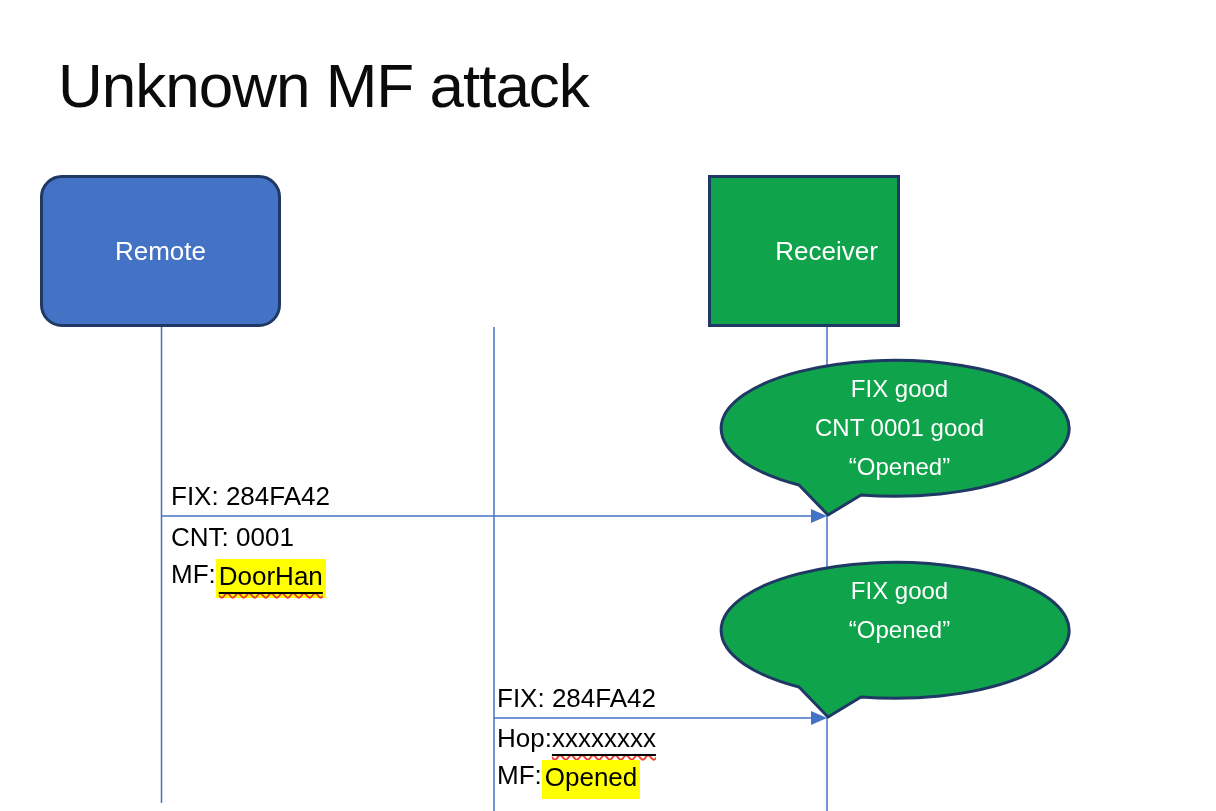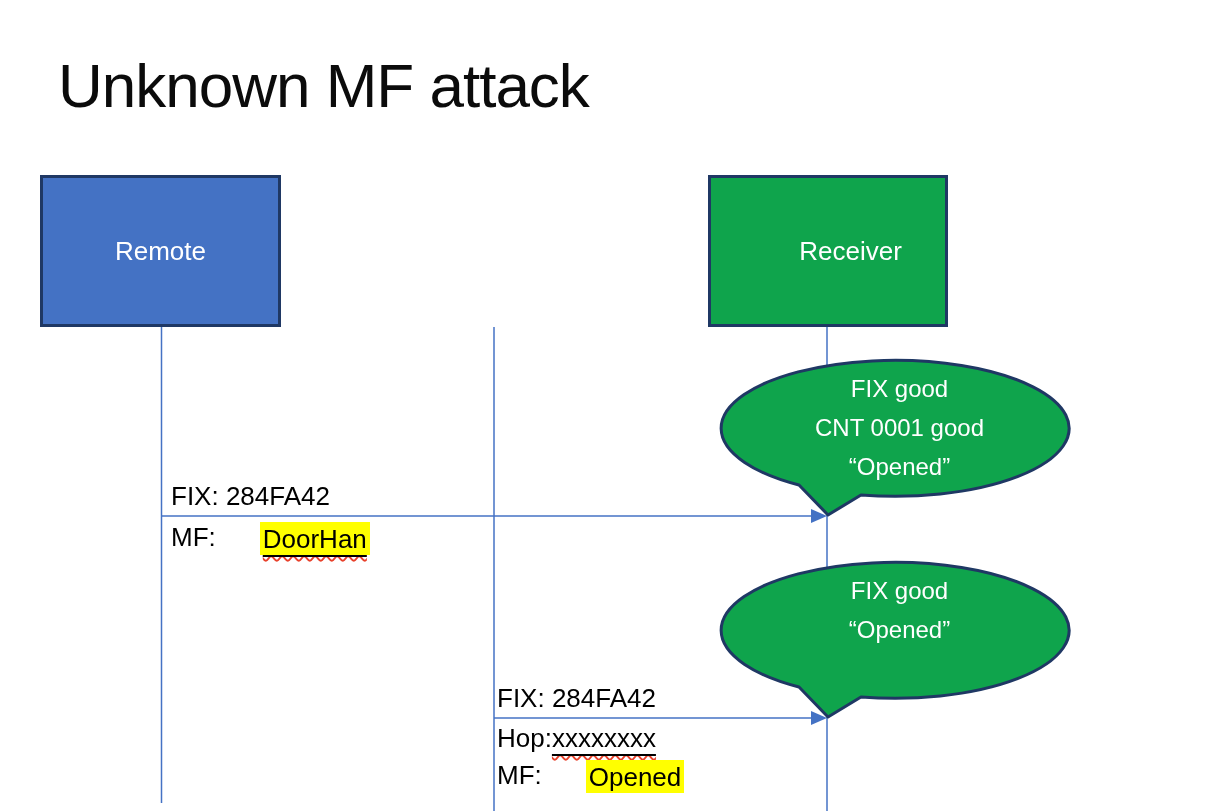--- a/index.html
+++ b/index.html
@@ -12,27 +12,27 @@
   .slide-title {
     position:absolute; left:58px; top:6px; font-size:62px; font-weight:300;
     letter-spacing:-1px; color:#0b0b0b; white-space:nowrap;margin-top:44px;
   }
 
   .actor-box {
     position:absolute; top:175px; height:152px; box-sizing:border-box;
     border:3px solid var(--shape_border); display:flex; align-items:center; justify-content:center;
   }
   .actor-box .actor-label { color:var(--text_white); font-size:26px; }
-  #actor-remote   { left:40px;  width:241px; background:var(--actor_blue); }
+  #actor-remote   { left:40px;  width:241px; background:var(--actor_blue);border-radius:22px; }
   #actor-flipper  { left:374px; width:240px; background:var(--actor_orange); }
-  #actor-receiver { left:708px; width:240px; background:var(--actor_green);padding-left:45px; }
+  #actor-receiver { left:708px; width:192px; background:var(--actor_green);padding-left:45px; }
 
   .msg-label { position:absolute; font-size:26px; line-height:30px; color:var(--text_black); white-space:nowrap; }
   .msg-label .row { height:37px; display:flex; align-items:flex-start; }
-  .hl { background:var(--highlight_yellow); padding:2px 3px 1px 3px;margin-left:44px; }
+  .hl { background:var(--highlight_yellow); padding:2px 3px 7px 3px; }
   .wavy {
     text-decoration-line:underline; text-decoration-style:wavy;
     text-decoration-color:var(--spellcheck_red); text-decoration-thickness:1.5px;
     text-underline-offset:7px;
   }
   .u { text-decoration-line:underline; text-decoration-thickness:1.5px; text-decoration-color:#000; }
 
   #msg1-above { left:171px; top:481px; }
   #msg1-below { left:171px; top:522px; }
   #msg2-above { left:497px; top:683px; }
@@ -74,20 +74,23 @@
   </div>
   <div class="actor-box" id="actor-receiver">
     <span class="actor-label">Receiver</span>
   </div>
 
   <div class="msg-label" id="msg1-above">
     <span>FIX: 284FA42</span>
   </div>
   <div class="msg-label" id="msg1-below">
     <div class="row">
+      <span>CNT: 0001</span>
+    </div>
+    <div class="row">
       <span>MF: </span>
         <span class="hl"><span class="wavy"><span class="u">DoorHan</span></span></span>
     </div>
   </div>
 
   <div class="msg-label" id="msg2-above">
     <span>FIX: 284FA42</span>
   </div>
   <div class="msg-label" id="msg2-below">
     <div class="row">

